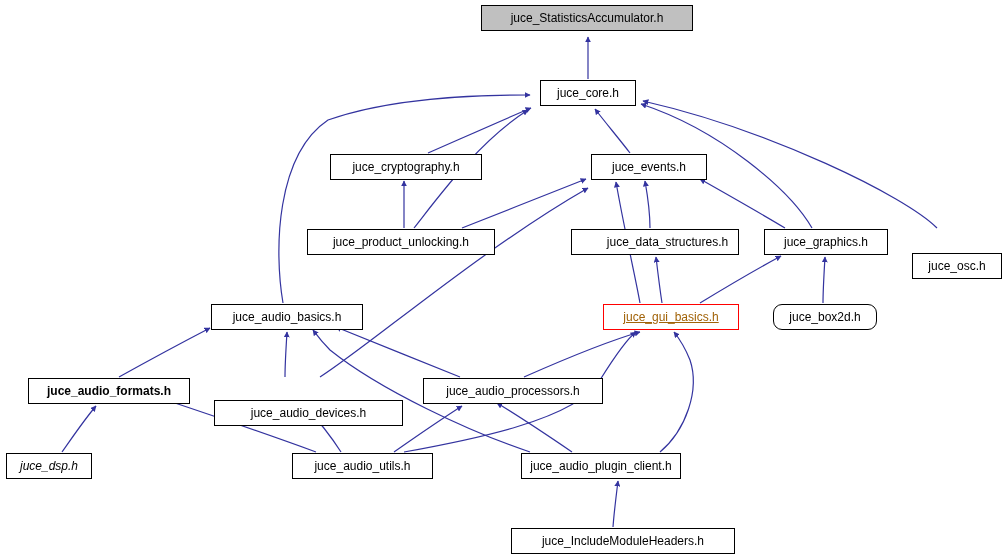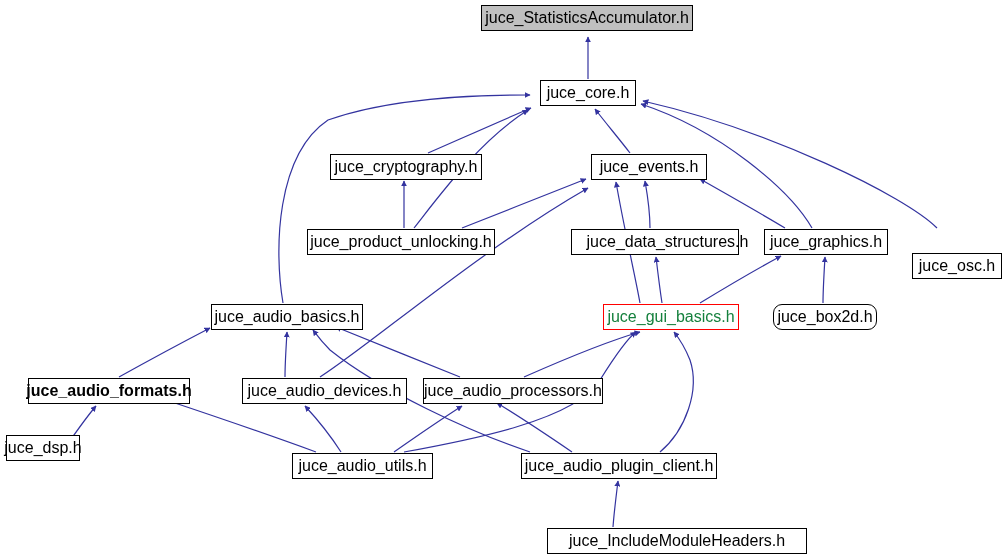--- a/index.html
+++ b/index.html
@@ -22,37 +22,38 @@
     width: 1007px;
     height: 560px;
     pointer-events: none;
   }
   .node {
     position: absolute;
     box-sizing: border-box;
     border: 1px solid #000000;
     background: #ffffff;
     color: #000000;
-    font-size: 16px;
+    font-size: 12px;
     line-height: 1;
     display: flex;
     align-items: center;
     justify-content: center;
     white-space: nowrap;
     height: 26px;
     padding: 0 7px;
   }
   .node.root {
     background: #c0c0c0;
     border-color: #000000;
   }
   .node.highlight {
     border-color: #ff0000;
-    color: #15803d;
+    color: #a16207;
     background: #ffffff;
+    text-decoration: underline;
   }
 </style>
 </head>
 <body>
 
 <div id="graph-root">
 
   <svg id="edge-layer" viewBox="0 0 1007 560" width="1007" height="560" xmlns="http://www.w3.org/2000/svg">
     <defs>
       <marker id="arrow" viewBox="0 0 10 10" refX="9" refY="5" markerWidth="5" markerHeight="5" orient="auto-start-reverse">
@@ -138,25 +139,25 @@
   <div class="node" style="left:912px; top:229px; width:90px;margin-top:24px;">juce_osc.h</div>
 
   <div class="node" style="left:211px; top:304px; width:152px;">juce_audio_basics.h</div>
 
   <div class="node highlight" style="left:603px; top:304px; width:136px;">juce_gui_basics.h</div>
 
   <div class="node" style="left:773px; top:304px; width:104px;border-radius:9px;">juce_box2d.h</div>
 
   <div class="node" style="left:28px; top:378px; width:162px;font-weight:bold;">juce_audio_formats.h</div>
 
-  <div class="node" style="left:214px; top:378px; width:165px;margin-left:28px;">juce_audio_devices.h</div>
+  <div class="node" style="left:214px; top:400px; width:189px;">juce_audio_devices.h</div>
 
   <div class="node" style="left:423px; top:378px; width:180px;">juce_audio_processors.h</div>
 
-  <div class="node" style="left:6px; top:435px; width:74px;">juce_dsp.h</div>
+  <div class="node" style="left:6px; top:453px; width:86px;font-style:italic;">juce_dsp.h</div>
 
   <div class="node" style="left:292px; top:453px; width:141px;">juce_audio_utils.h</div>
 
-  <div class="node" style="left:521px; top:453px; width:196px;">juce_audio_plugin_client.h</div>
+  <div class="node" style="left:521px; top:453px; width:160px;">juce_audio_plugin_client.h</div>
 
-  <div class="node" style="left:511px; top:528px; width:260px;margin-left:36px;">juce_IncludeModuleHeaders.h</div>
+  <div class="node" style="left:511px; top:528px; width:224px;">juce_IncludeModuleHeaders.h</div>
 
 </div>
 
 </body></html>

